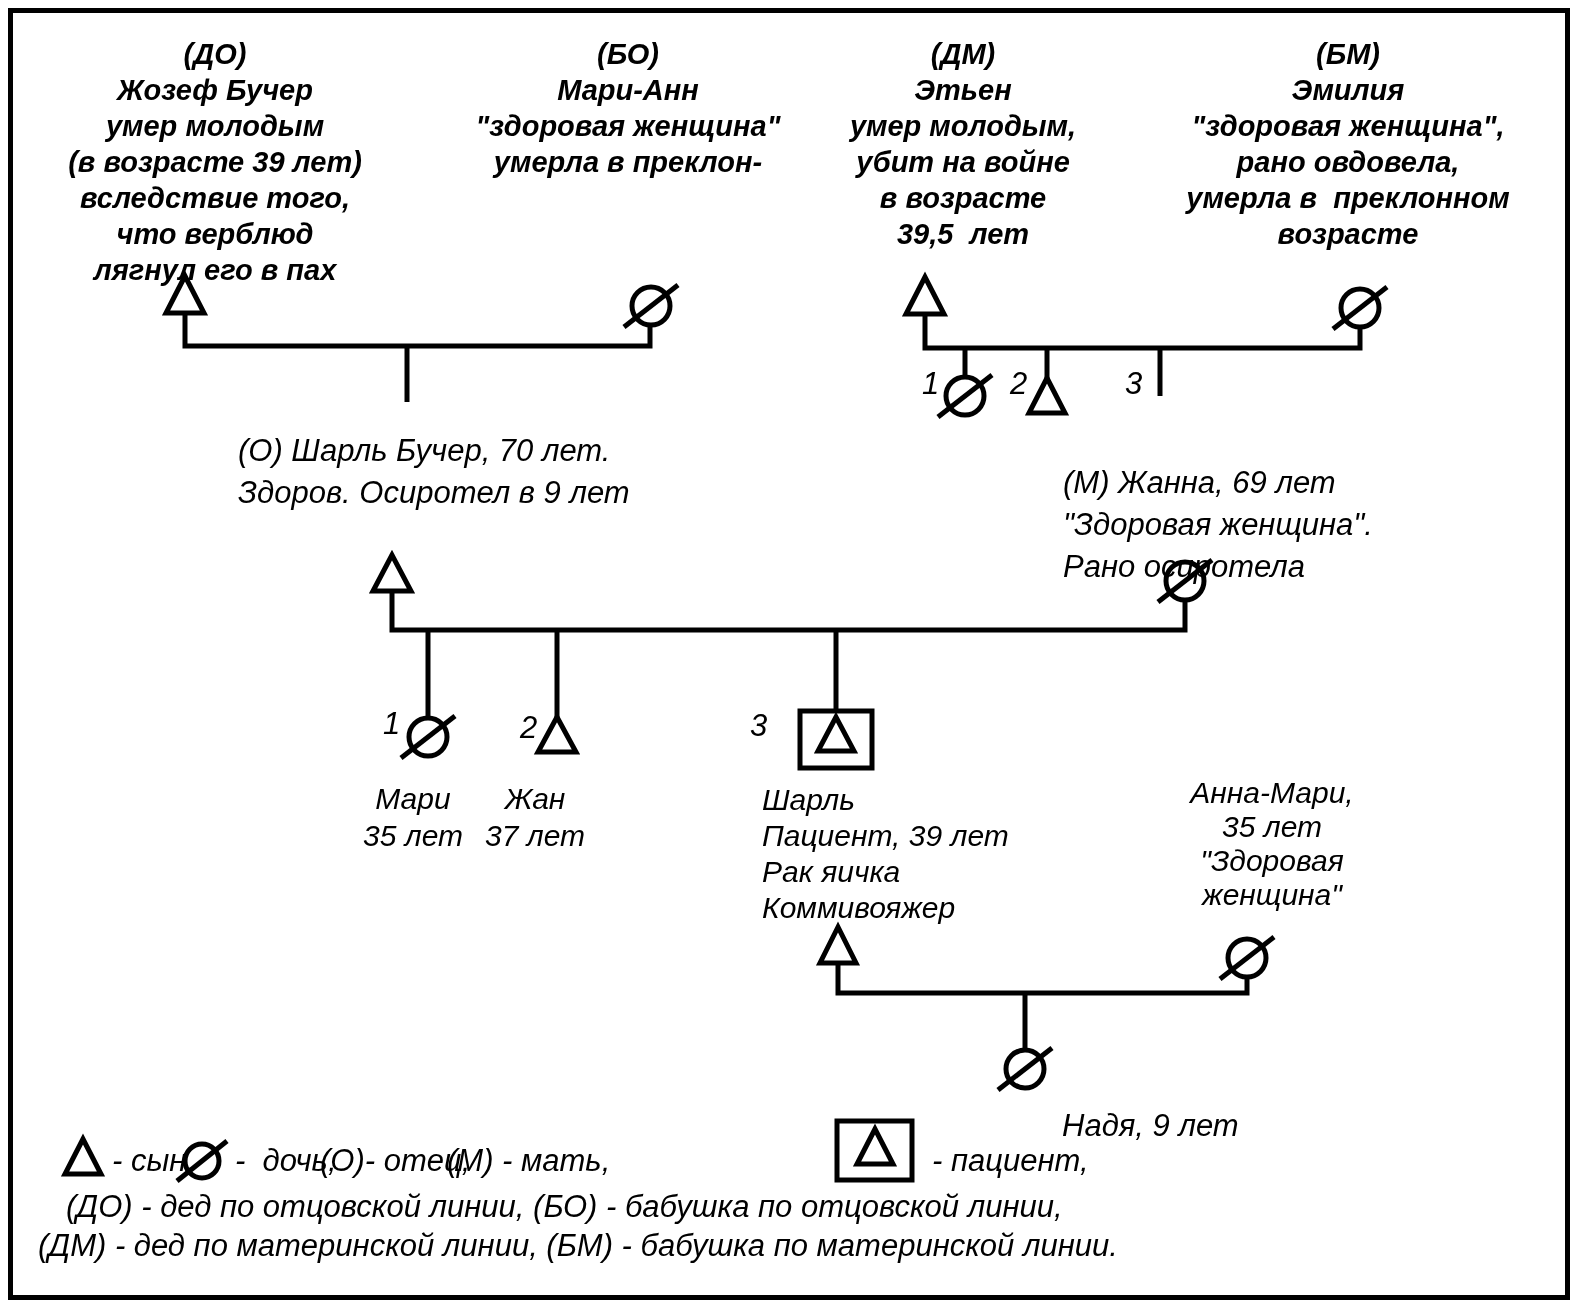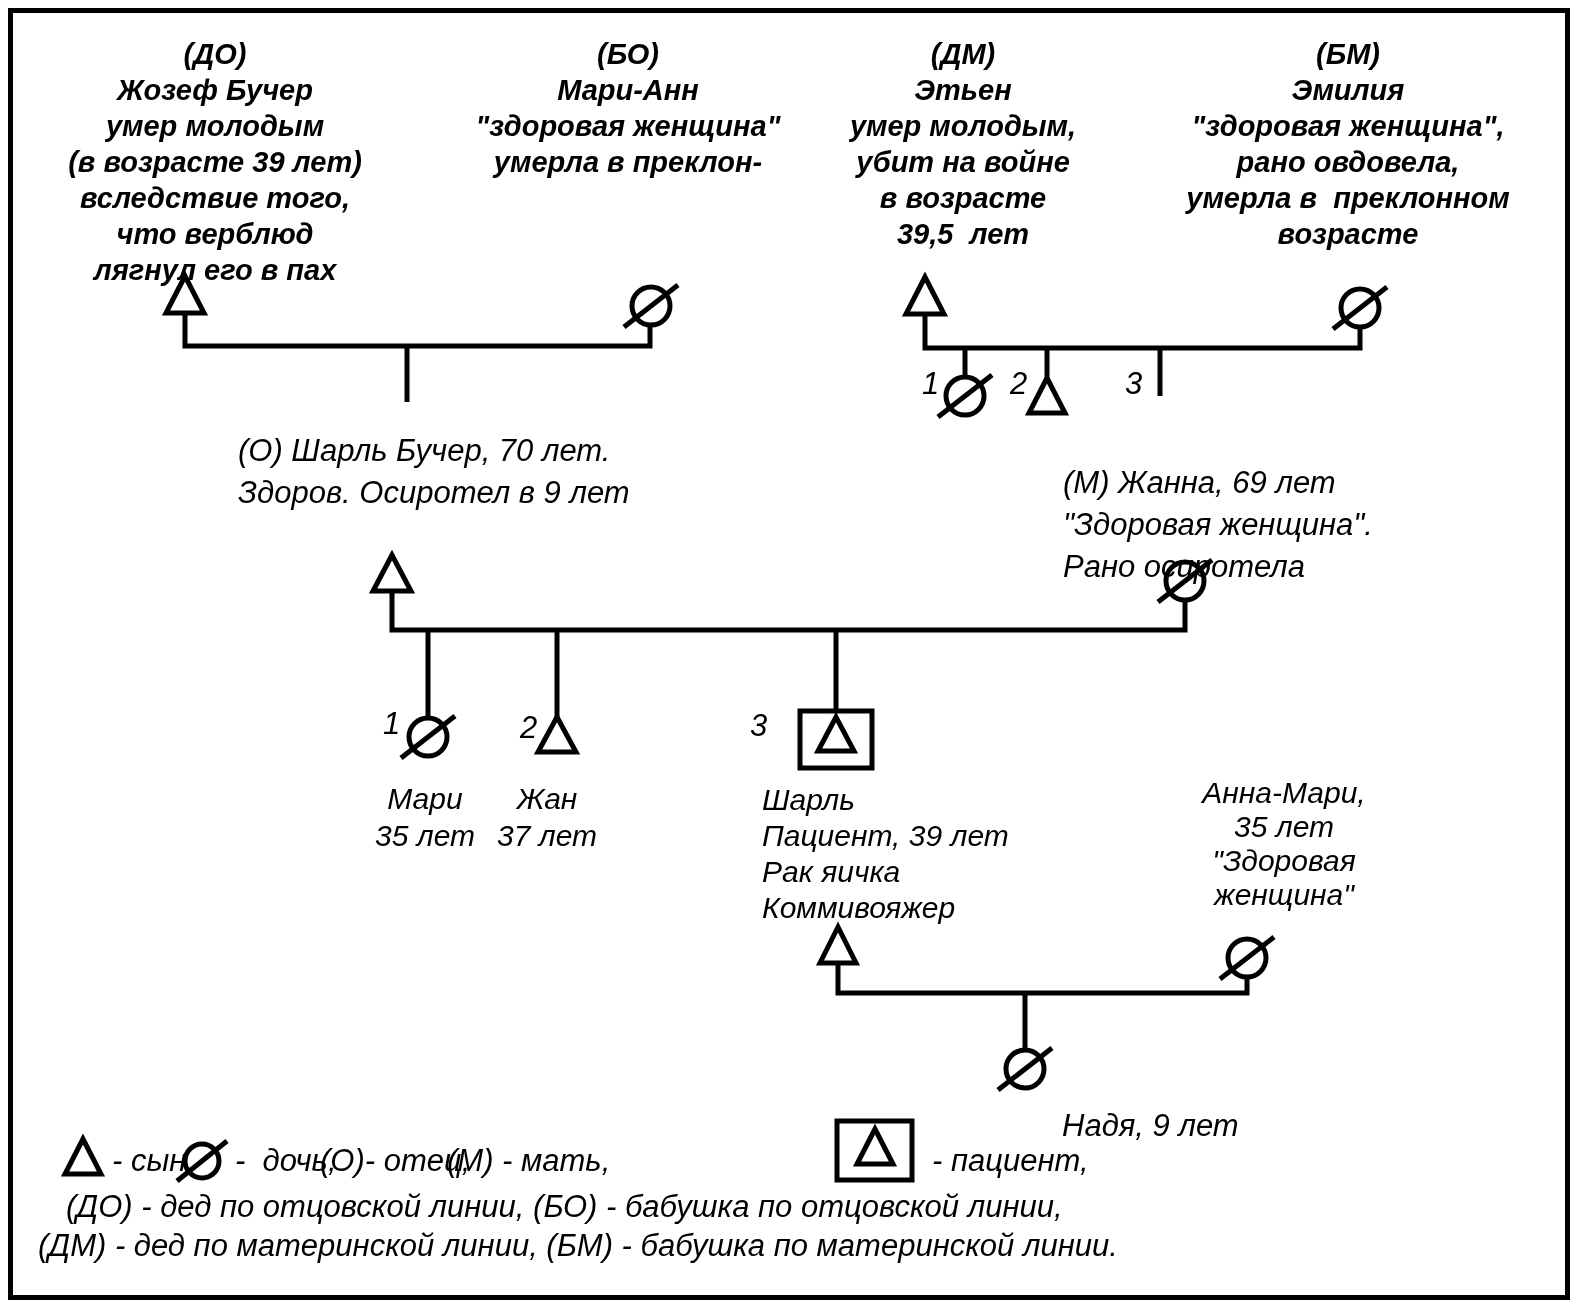--- a/index.html
+++ b/index.html
@@ -4,21 +4,21 @@
 <style>
   html,body{margin:0;padding:0;background:#fff;}
   .page{position:relative;width:1580px;height:1309px;background:#fff;overflow:hidden;
         font-family:"Liberation Sans", sans-serif;color:#000;}
   .frame{position:absolute;left:8px;top:8px;right:10px;bottom:9px;border:5px solid #000;}
   .gsvg{position:absolute;left:0;top:0;}
   .t{position:absolute;font-style:italic;color:#000;}
   .ln{white-space:pre;}
   .gp{font-weight:bold;font-size:29px;line-height:36px;text-align:center;transform:translateX(-50%);}
   .par{font-size:31px;line-height:42px;}
-  .child{font-size:30px;line-height:37px;text-align:center;transform:translateX(-50%);margin-left:12px;}
+  .child{font-size:30px;line-height:37px;text-align:center;transform:translateX(-50%);}
   .childL{font-size:30px;line-height:36px;}
   .num{font-size:31px;}
   .lg{font-size:31px;line-height:38px;white-space:pre;}
 </style>
 </head>
 <body>
 
 <div class="page">
   <div class="frame"></div>
 

